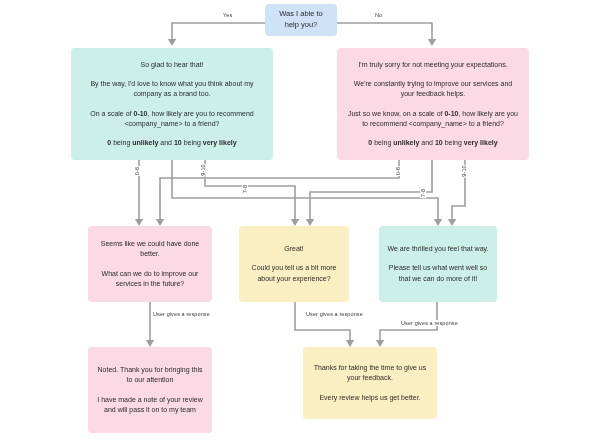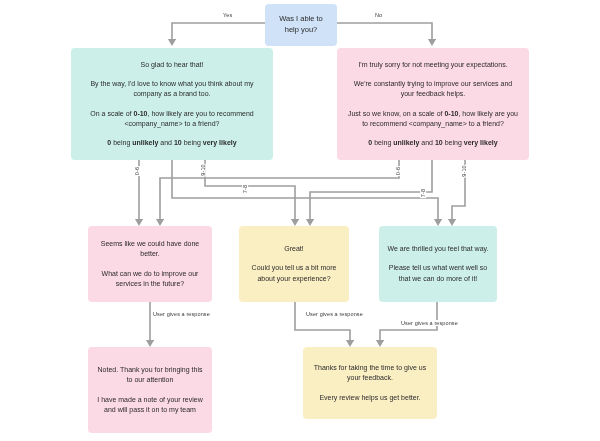--- a/index.html
+++ b/index.html
@@ -76,21 +76,21 @@
       <path d="M465,160 L465,206 L452,206 L452,224"></path>
 
       <path d="M150,302 L150,345"></path>
 
       <path d="M295,302 L295,330 L350,330 L350,345"></path>
 
       <path d="M437,302 L437,330 L380,330 L380,345"></path>
     </g>
   </svg>
 
-  <div class="node n-blue" style="left:265px;top:4px;width:72px;height:42px;font-size:7.5px;">
+  <div class="node n-blue" style="left:265px;top:4px;width:72px;height:32px;font-size:7.5px;">
     <p>Was I able to help you?</p>
   </div>
 
   <div class="node n-green" style="left:71px;top:48px;width:202px;height:112px;font-size:7px;padding:8px 10px;">
     <p>So glad to hear that!</p>
     <p>By the way, I'd love to know what you think about my company as a brand too.</p>
     <p><span>On a scale of </span><b>0-10</b><span>, how likely are you to recommend &lt;company_name&gt; to a friend?</span></p>
     <p><b>0</b><span> being </span><b>unlikely</b><span> and </span><b>10</b><span> being </span><b>very likely</b></p>
   </div>
 

